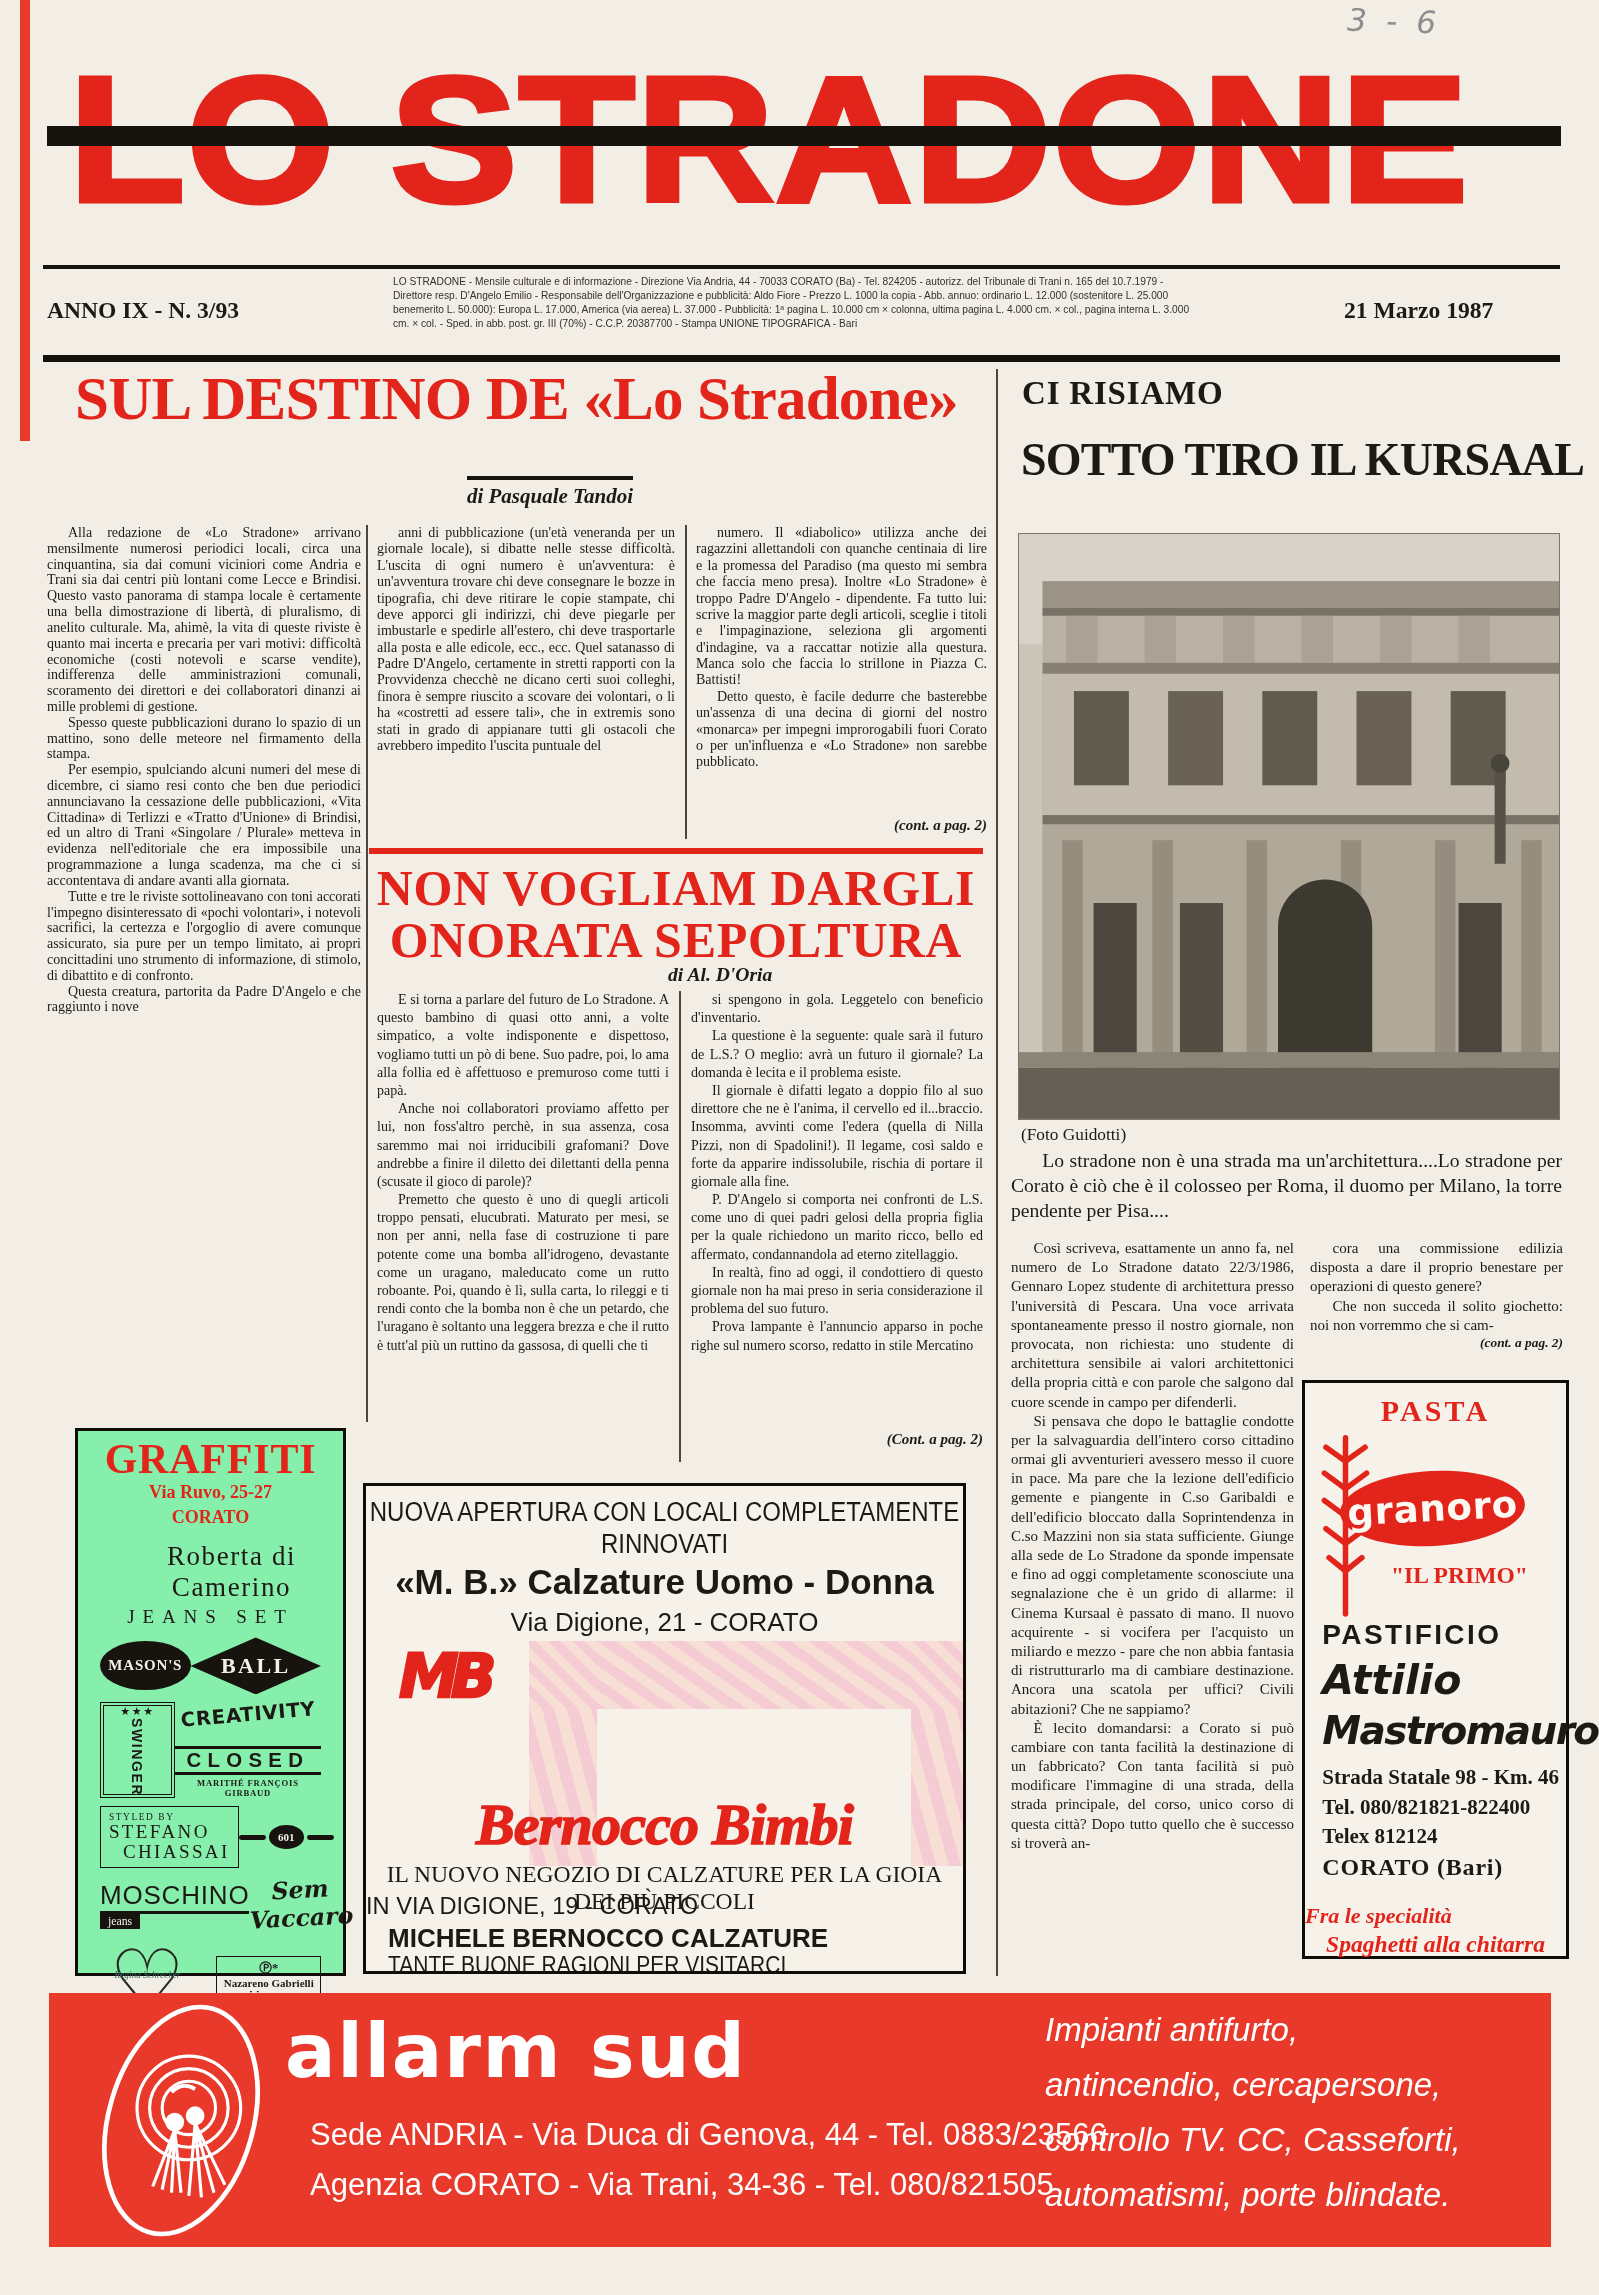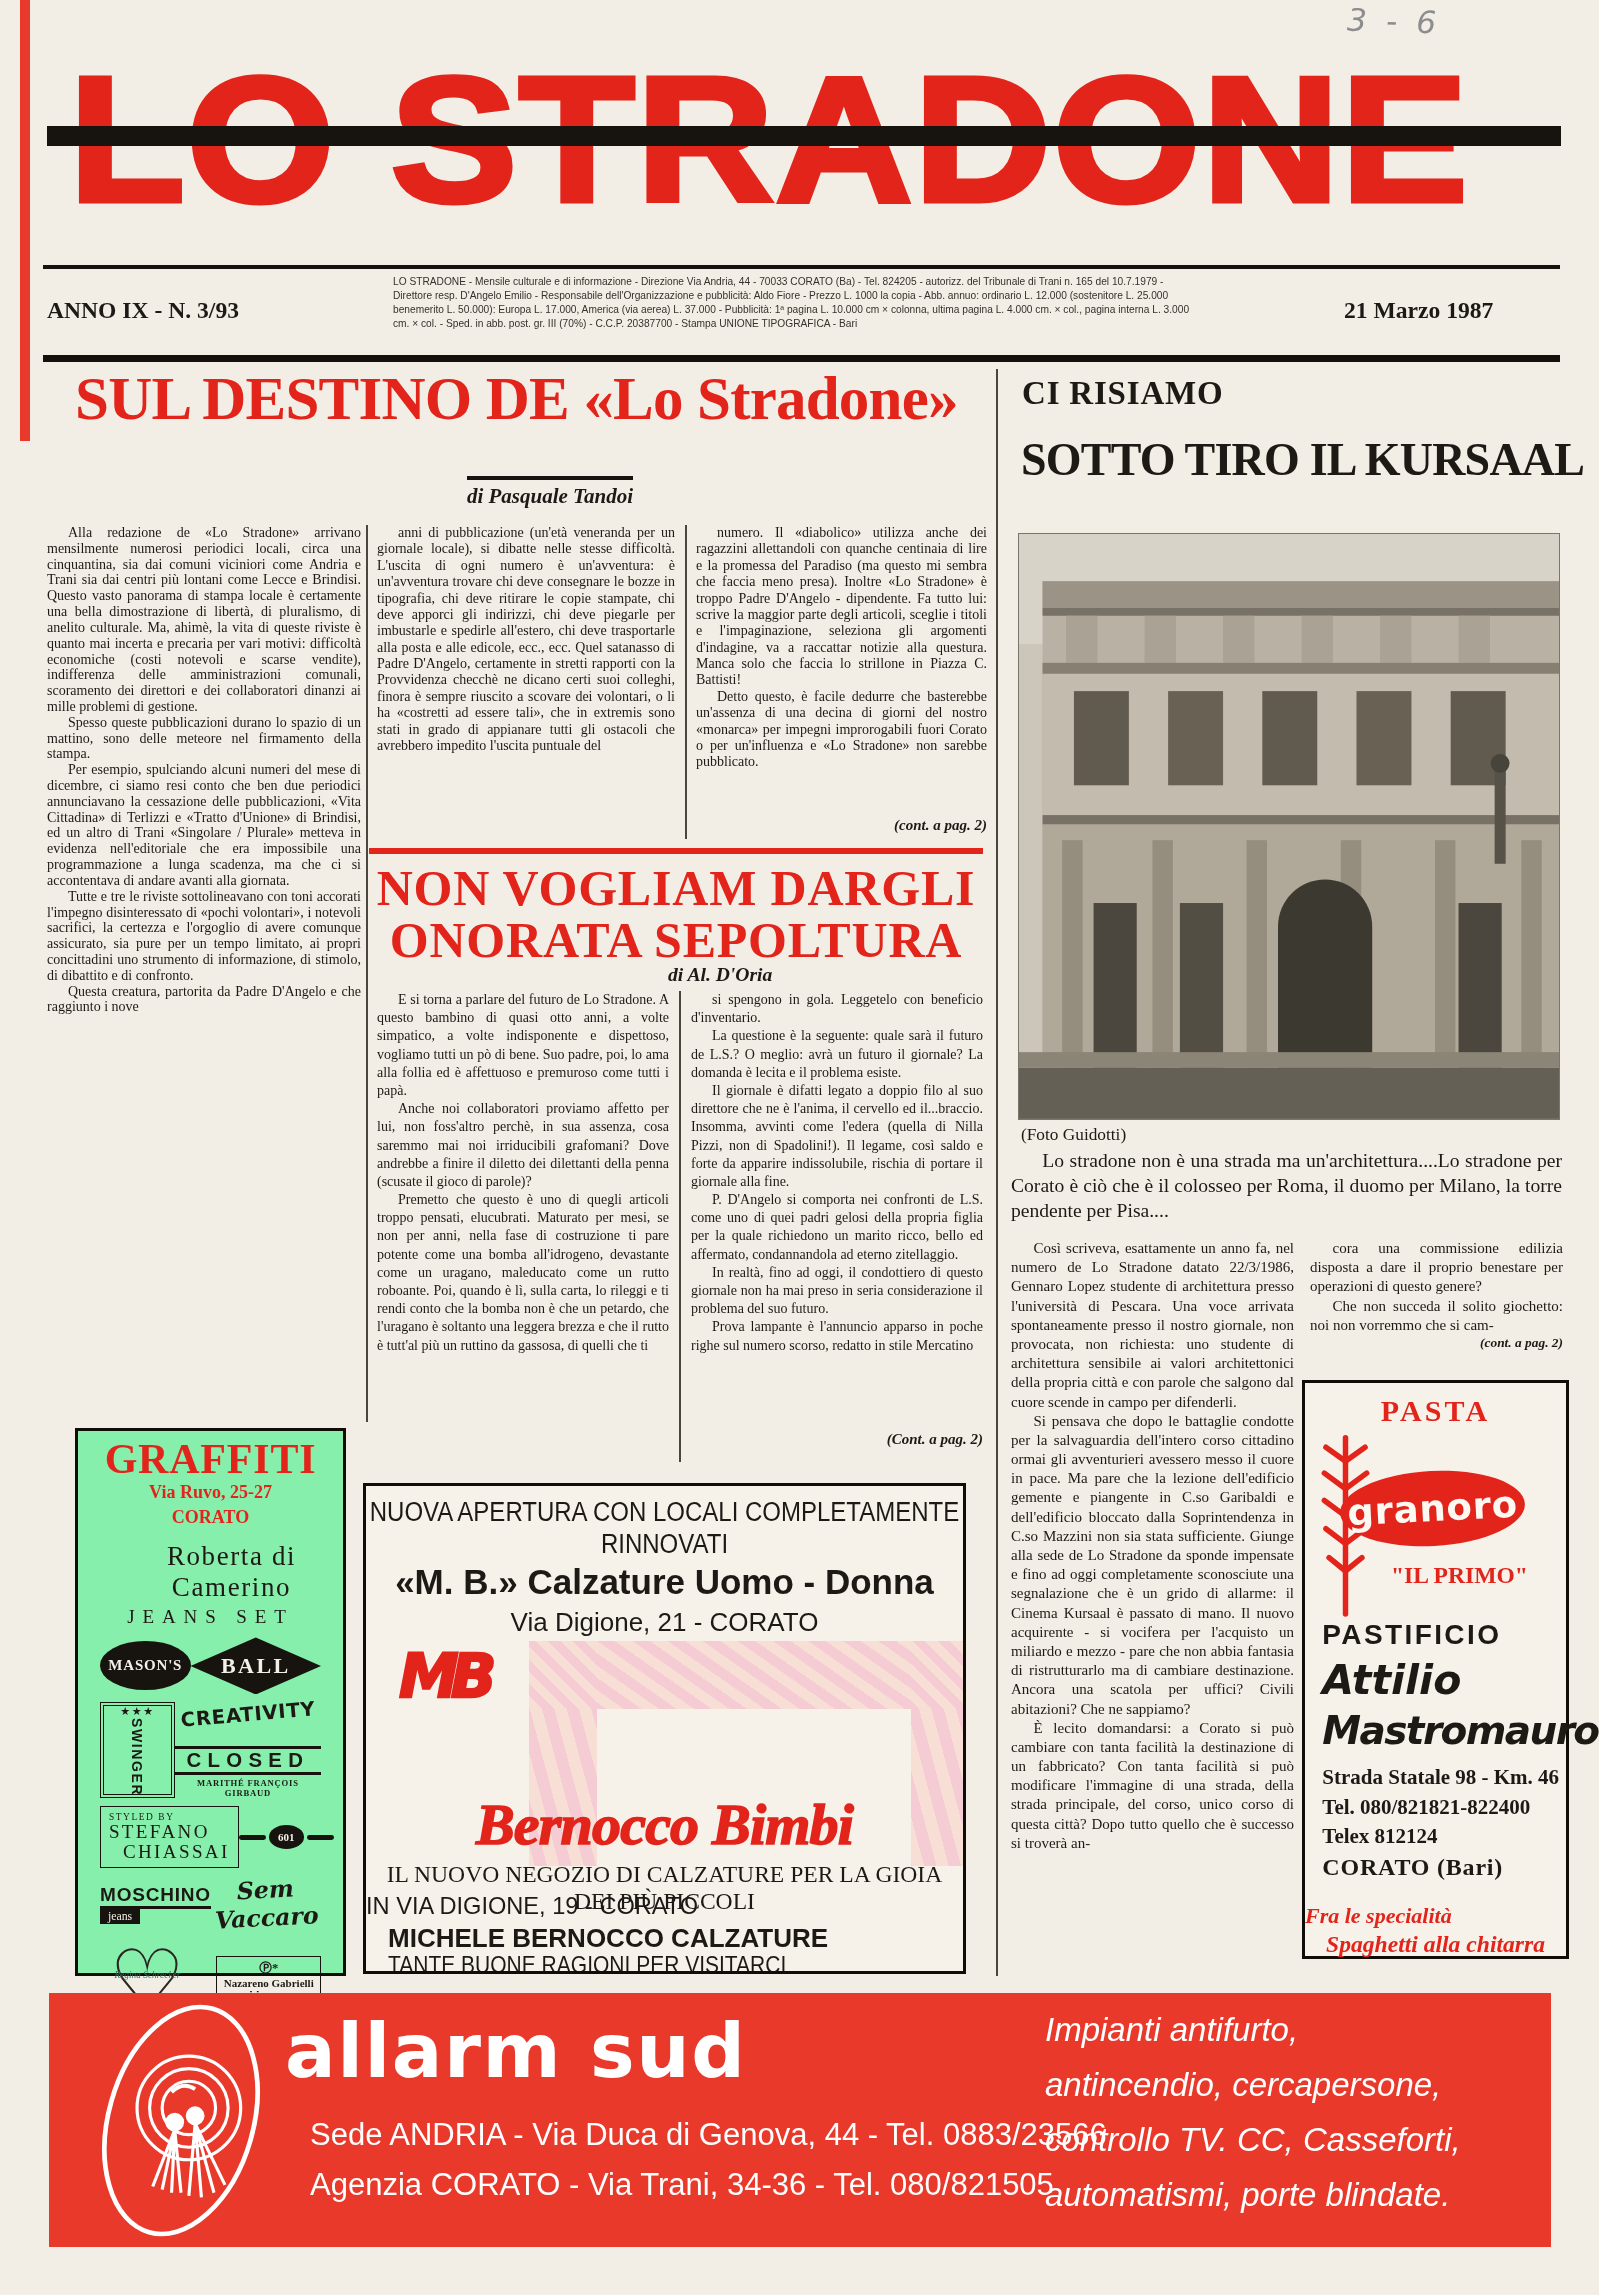--- a/index.html
+++ b/index.html
@@ -85,21 +85,21 @@
   .badge-closed .girbaud { font-size:8.6px; font-weight:bold; letter-spacing:0.8px; margin-top:2.4px; }
   .badge-stefano { border:1.6px solid #17130e; padding:4.7px 7.9px; text-align:left; }
   .badge-stefano .sb { font-size:9.4px; letter-spacing:1.6px; }
   .badge-stefano .nm { font-size:19px; letter-spacing:2.4px; line-height:20.4px; }
   .badge-601 { display:flex; align-items:center; gap:3.1px; }
   .badge-601 .wing { width:27px; height:4.7px; background:#17130e; border-radius:2.4px; }
   .badge-601 .disc { width:35px; height:23.6px; background:#17130e; color:#f4f0e8; border-radius:50%;
     display:flex; align-items:center; justify-content:center; font-size:11px; font-weight:bold; }
   .badge-sem { font-style:italic; font-size:23.6px; font-weight:bold; transform:rotate(-3deg); font-family:"DejaVu Serif",serif; }
   .badge-moschino { text-align:left; }
-  .badge-moschino .mo { font-family:"Liberation Sans",sans-serif; font-weight:bold; font-size:19px; letter-spacing:0.8px; border-bottom:3.1px solid #17130e; }
+  .badge-moschino .mo { font-family:"Liberation Sans",sans-serif; font-weight:normal; font-size:26px; letter-spacing:0.8px; border-bottom:3.1px solid #17130e; }
   .badge-moschino .mj { background:#17130e; color:#f4f0e8; display:inline-block; font-size:11.8px; padding:0 7.9px; margin-top:-3.1px; }
   .badge-heart { position:relative; width:94px; height:82px; }
   .badge-heart .glyph { font-size:85px; line-height:82px; color:#2a2620; }
   .badge-heart .rs { position:absolute; top:30px; left:7.9px; width:79px; font-size:9.4px; font-style:italic; color:#3a6f63; }
   .badge-nazareno { border:1.6px solid #17130e; padding:3.1px 6.3px; text-align:center; }
   .badge-nazareno .mono { font-size:12.6px; font-weight:bold; }
   .badge-nazareno .nz { font-size:11px; font-weight:bold; }
   .badge-nazareno .ij { font-family:"Liberation Sans",sans-serif; font-weight:bold; font-size:12.6px; }
 
   

